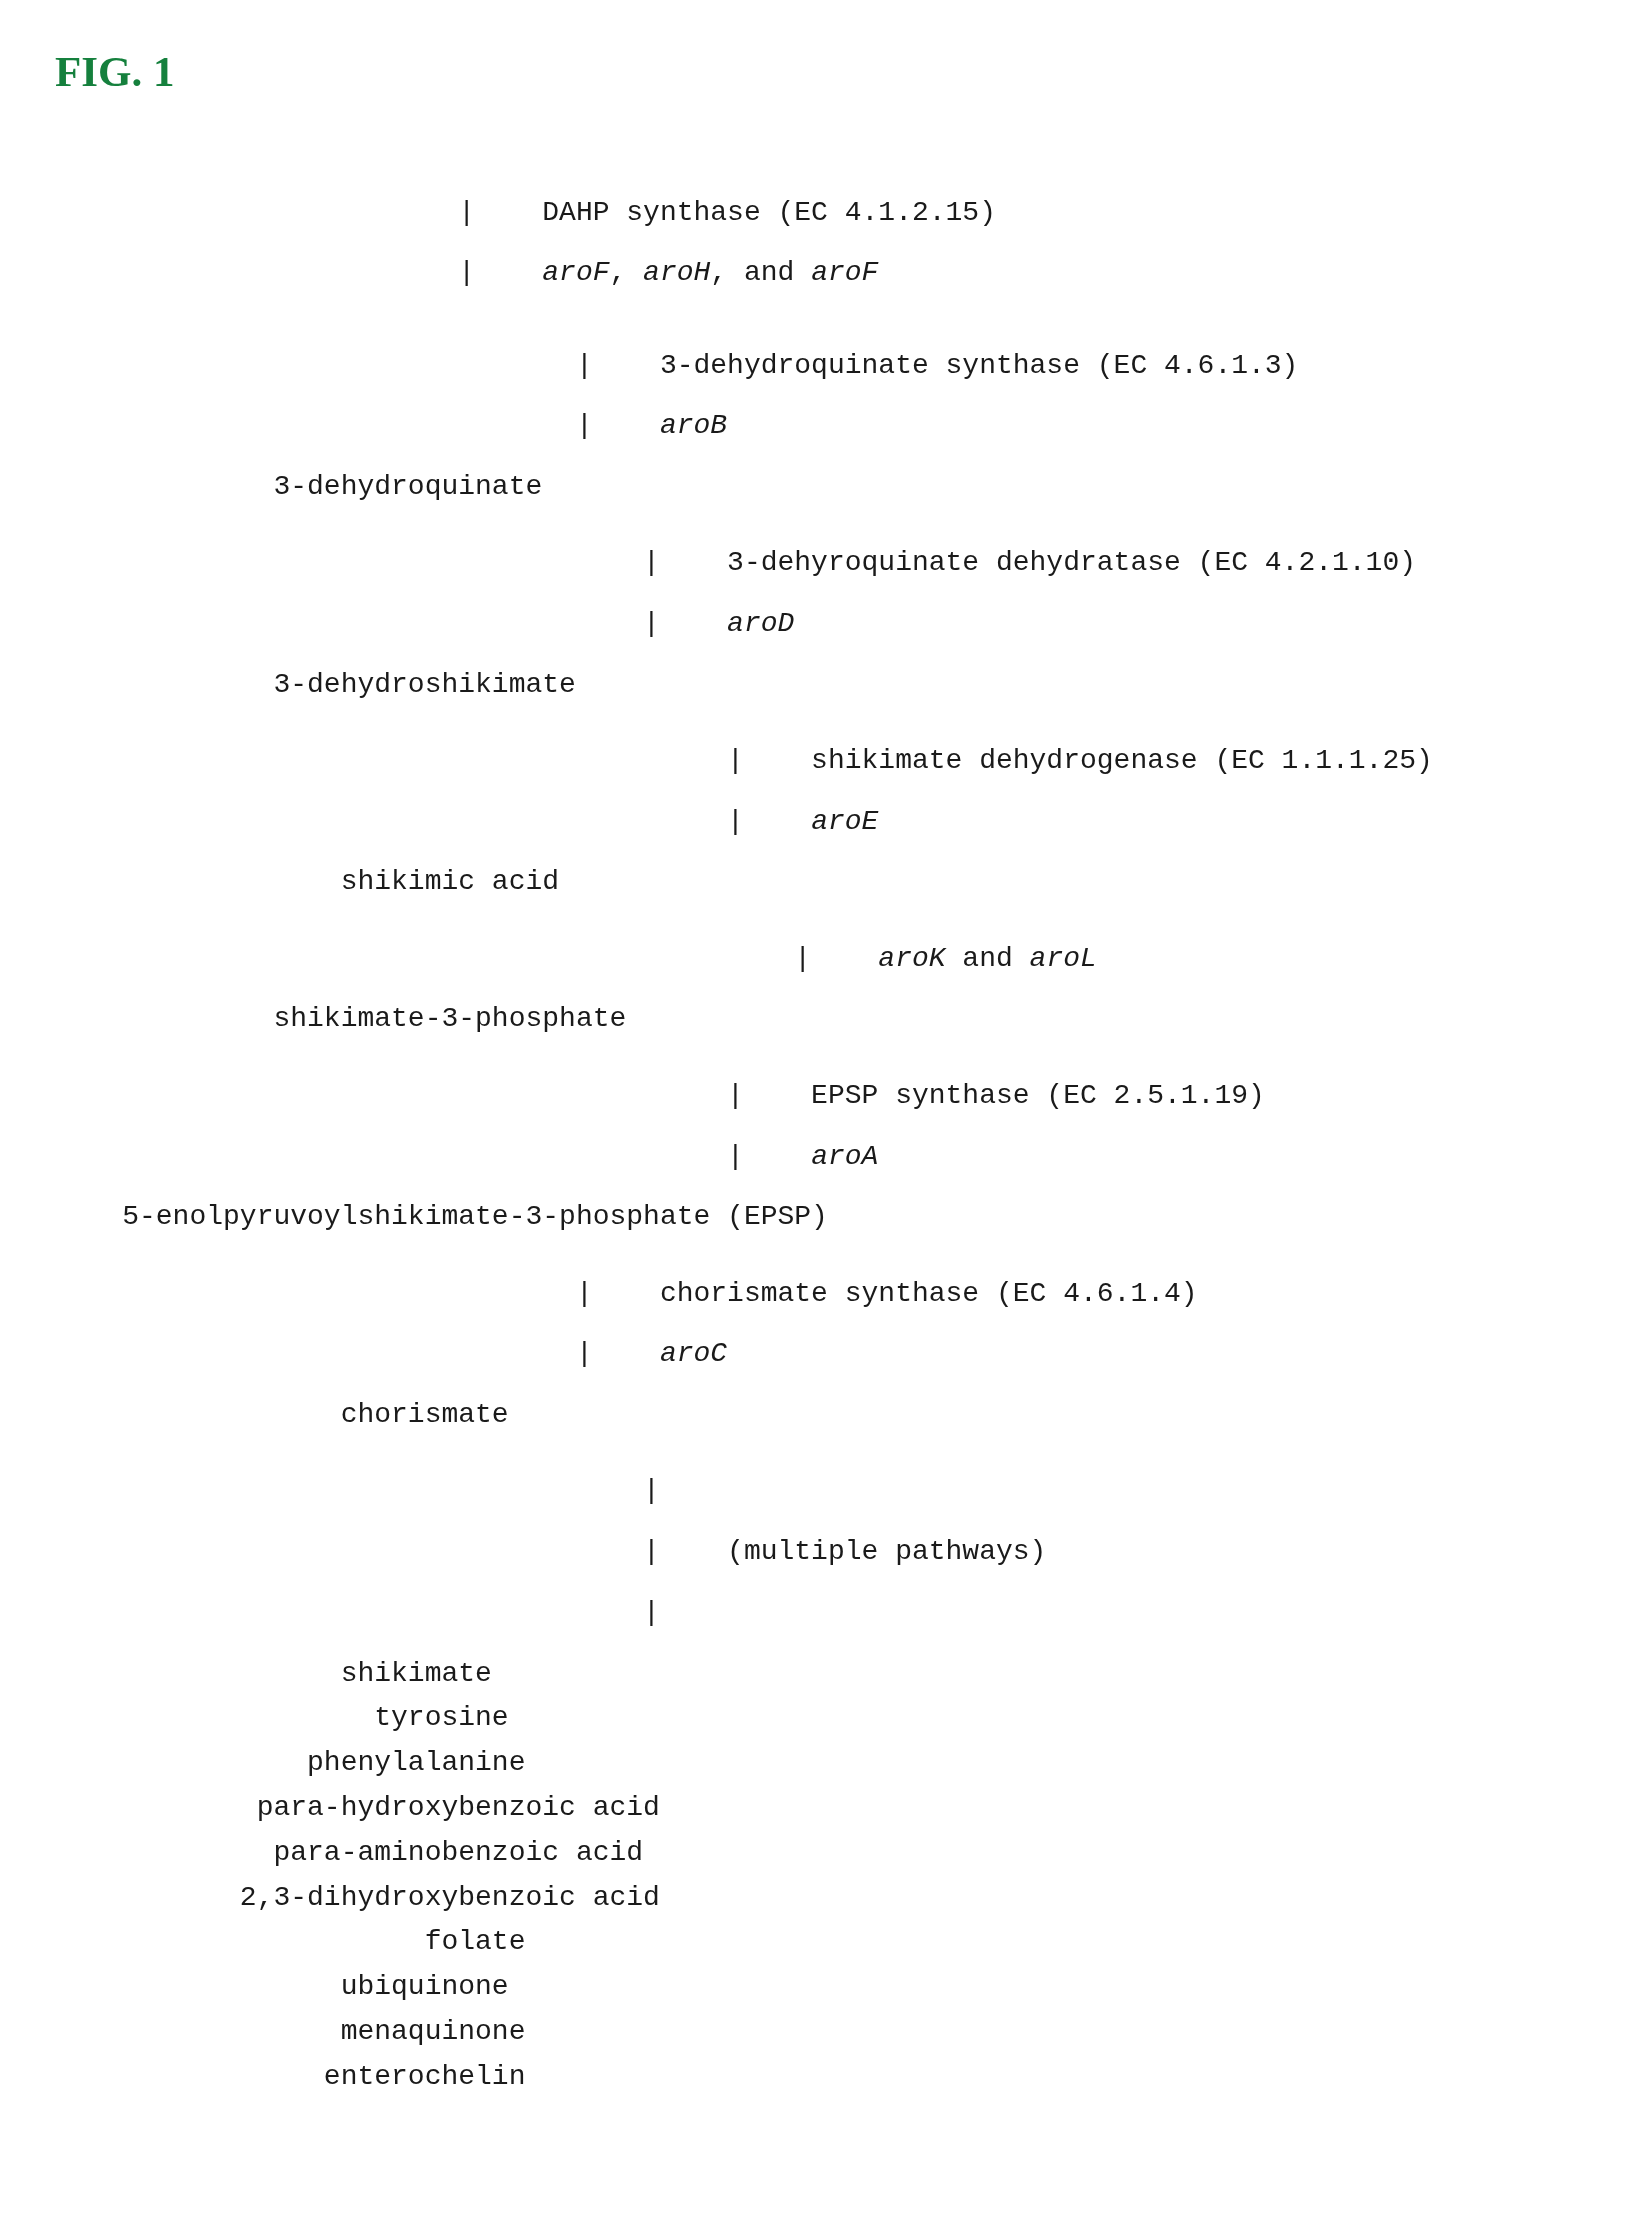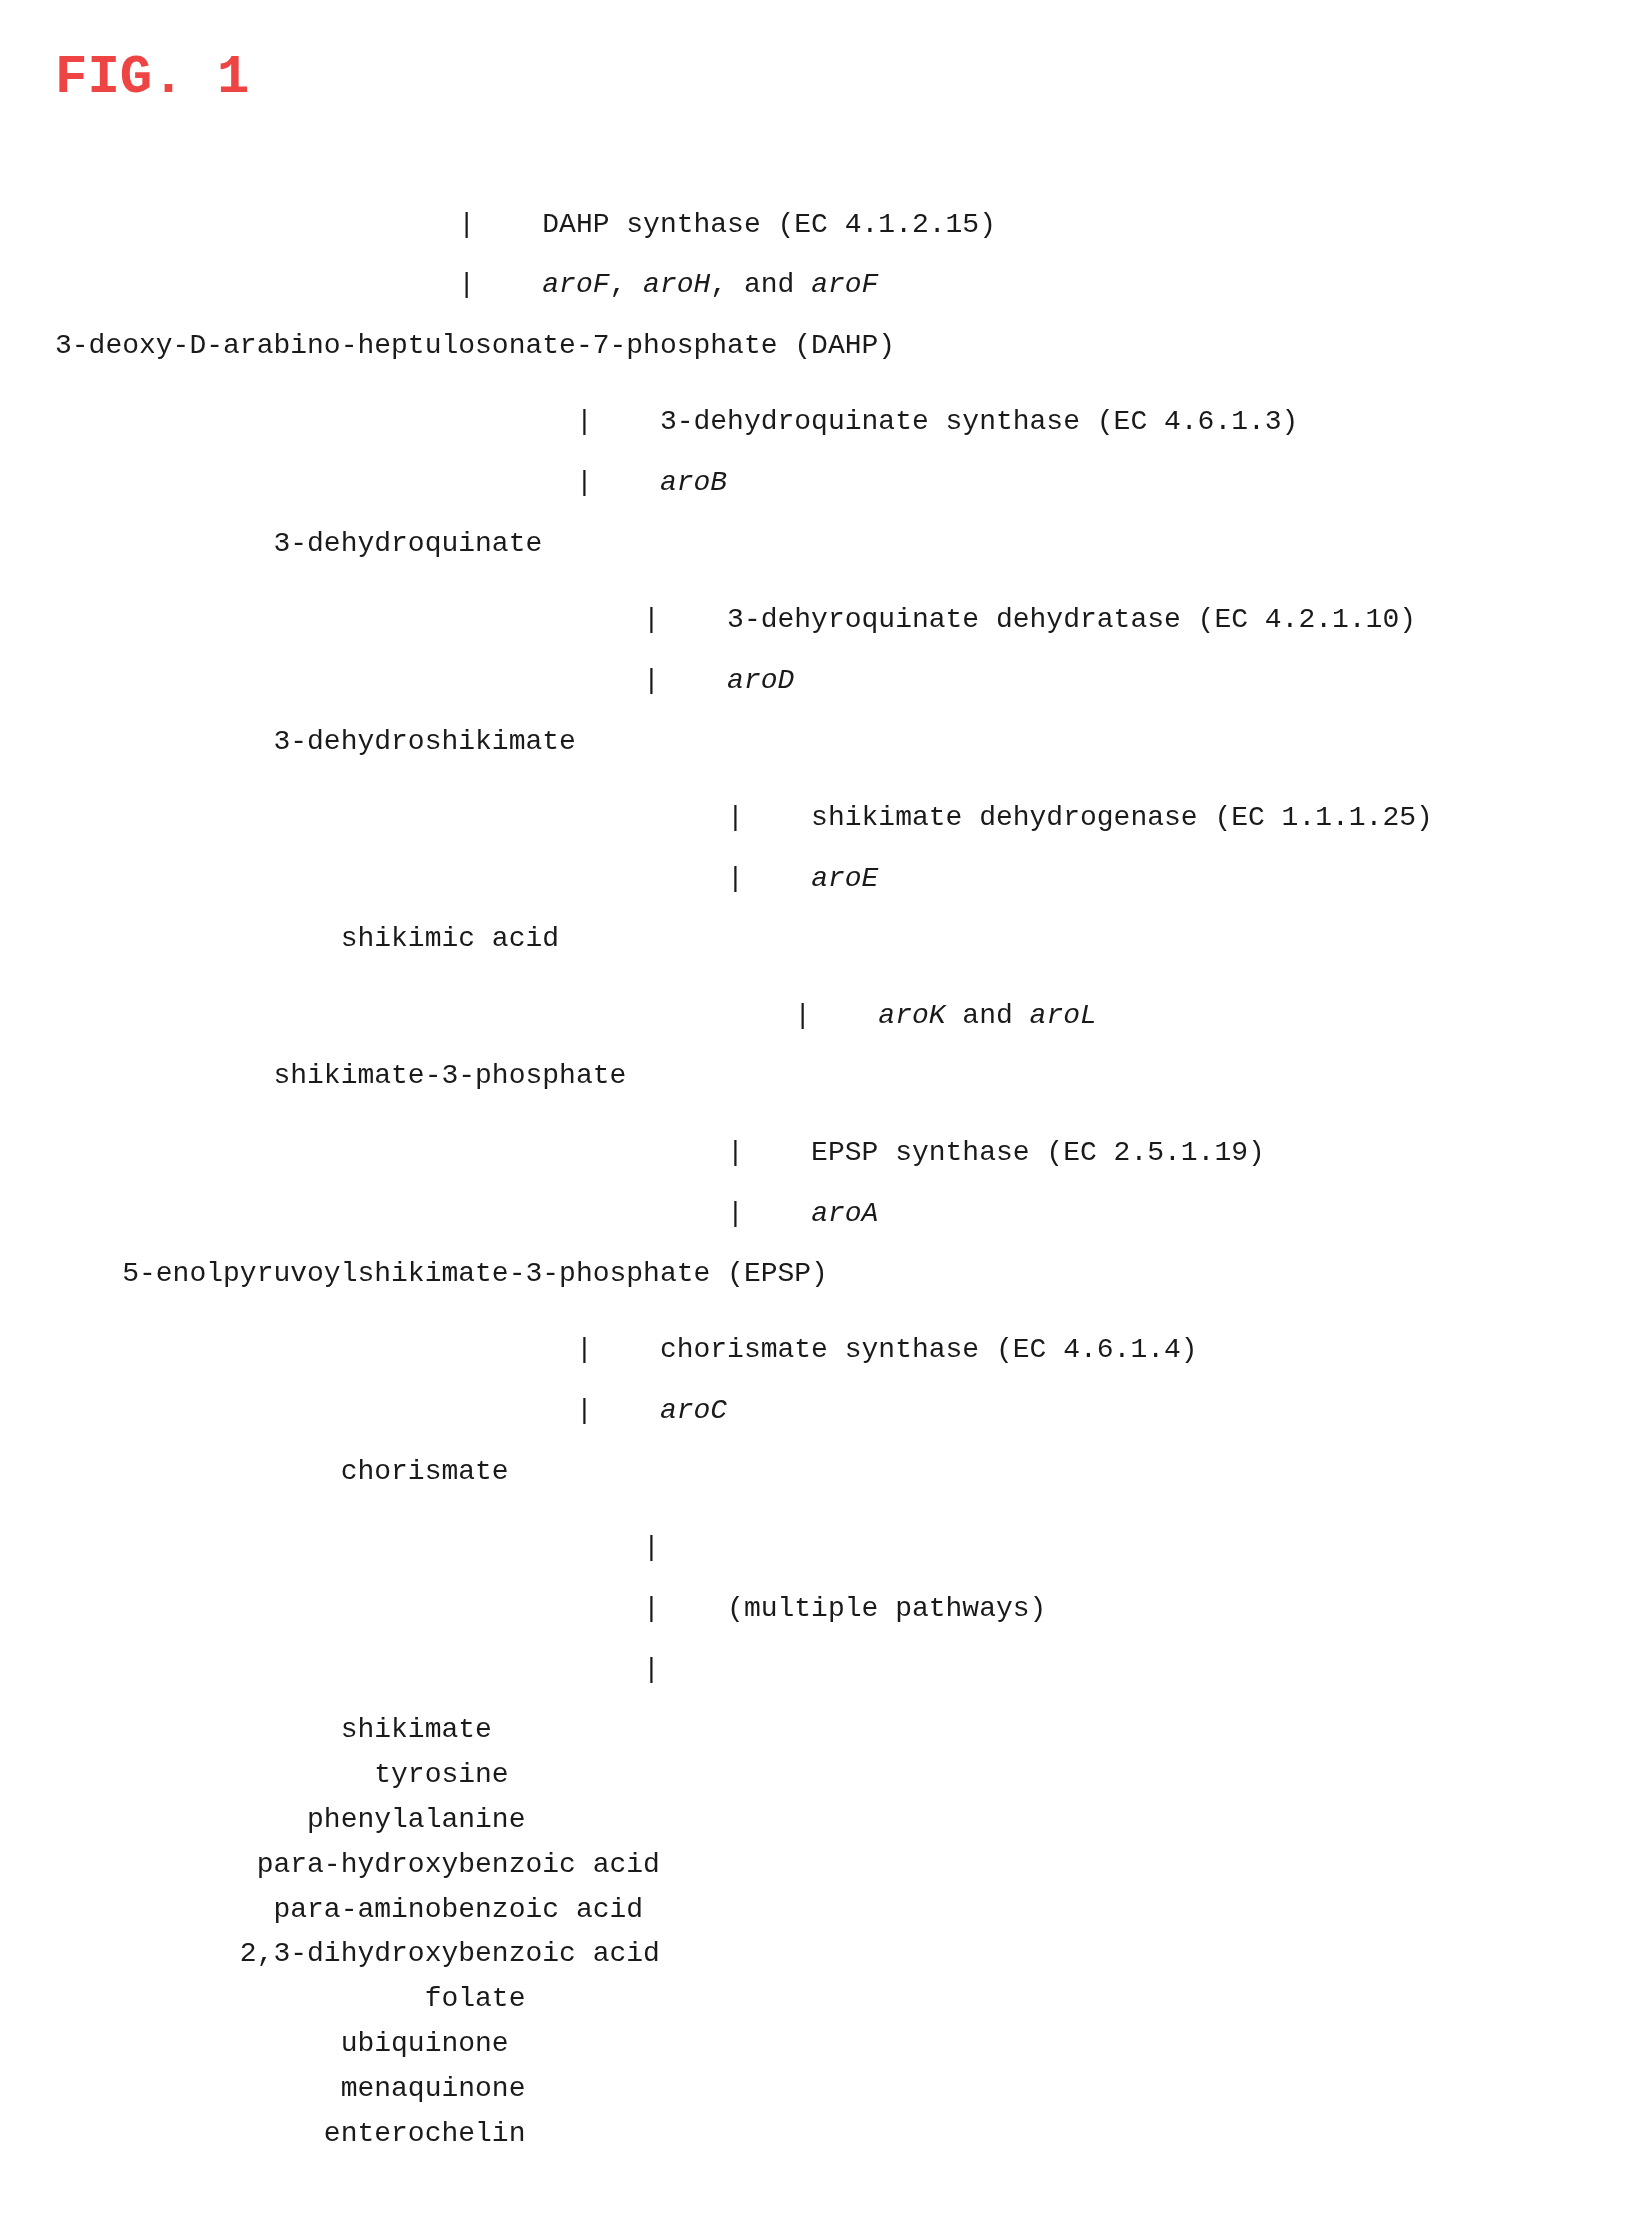--- a/index.html
+++ b/index.html
@@ -11,25 +11,25 @@
     body {
       background: #ffffff;
       font-family: 'Courier New', Courier, monospace;
       padding: 47px 55px;
       width: 1649px;
       min-height: 2227px;
       color: #1a1a1a;
     }
 
     .fig-title {
-      font-family: Liberation Mono, monospace;
-      font-size: 54px;
+      font-family: Liberation Serif, serif;
+      font-size: 43px;
       font-weight: 900;
       margin-bottom: 63px;
-      color: #ef4444;
+      color: #15803d;
     }
 
     .pathway-container {
       font-size: 28px;
       line-height: 1.6;
     }
 
     .compound {
       display: block;
       white-space: pre;
@@ -56,21 +56,20 @@
 <div>
   <h1 class="fig-title">FIG. 1</h1>
 
   <div class="pathway-container">
 
     <span class="spacer"></span>
     <span class="enzyme-line">                        |    DAHP synthase (EC 4.1.2.15)</span>
     <span class="enzyme-line">                        |    <span class="italic">aroF</span>, <span class="italic">aroH</span>, and <span class="italic">aroF</span></span>
     <span class="spacer"></span>
 
-    <span class="compound">3-deoxy-D-arabino-heptulosonate-7-phosphate (DAHP)</span>
     <span class="spacer"></span>
     <span class="enzyme-line">                               |    3-dehydroquinate synthase (EC 4.6.1.3)</span>
     <span class="enzyme-line">                               |    <span class="italic">aroB</span></span>
     <span class="spacer"></span>
 
     <span class="compound">             3-dehydroquinate</span>
     <span class="spacer"></span>
     <span class="enzyme-line">                                   |    3-dehyroquinate dehydratase (EC 4.2.1.10)</span>
     <span class="enzyme-line">                                   |    <span class="italic">aroD</span></span>
     <span class="spacer"></span>

